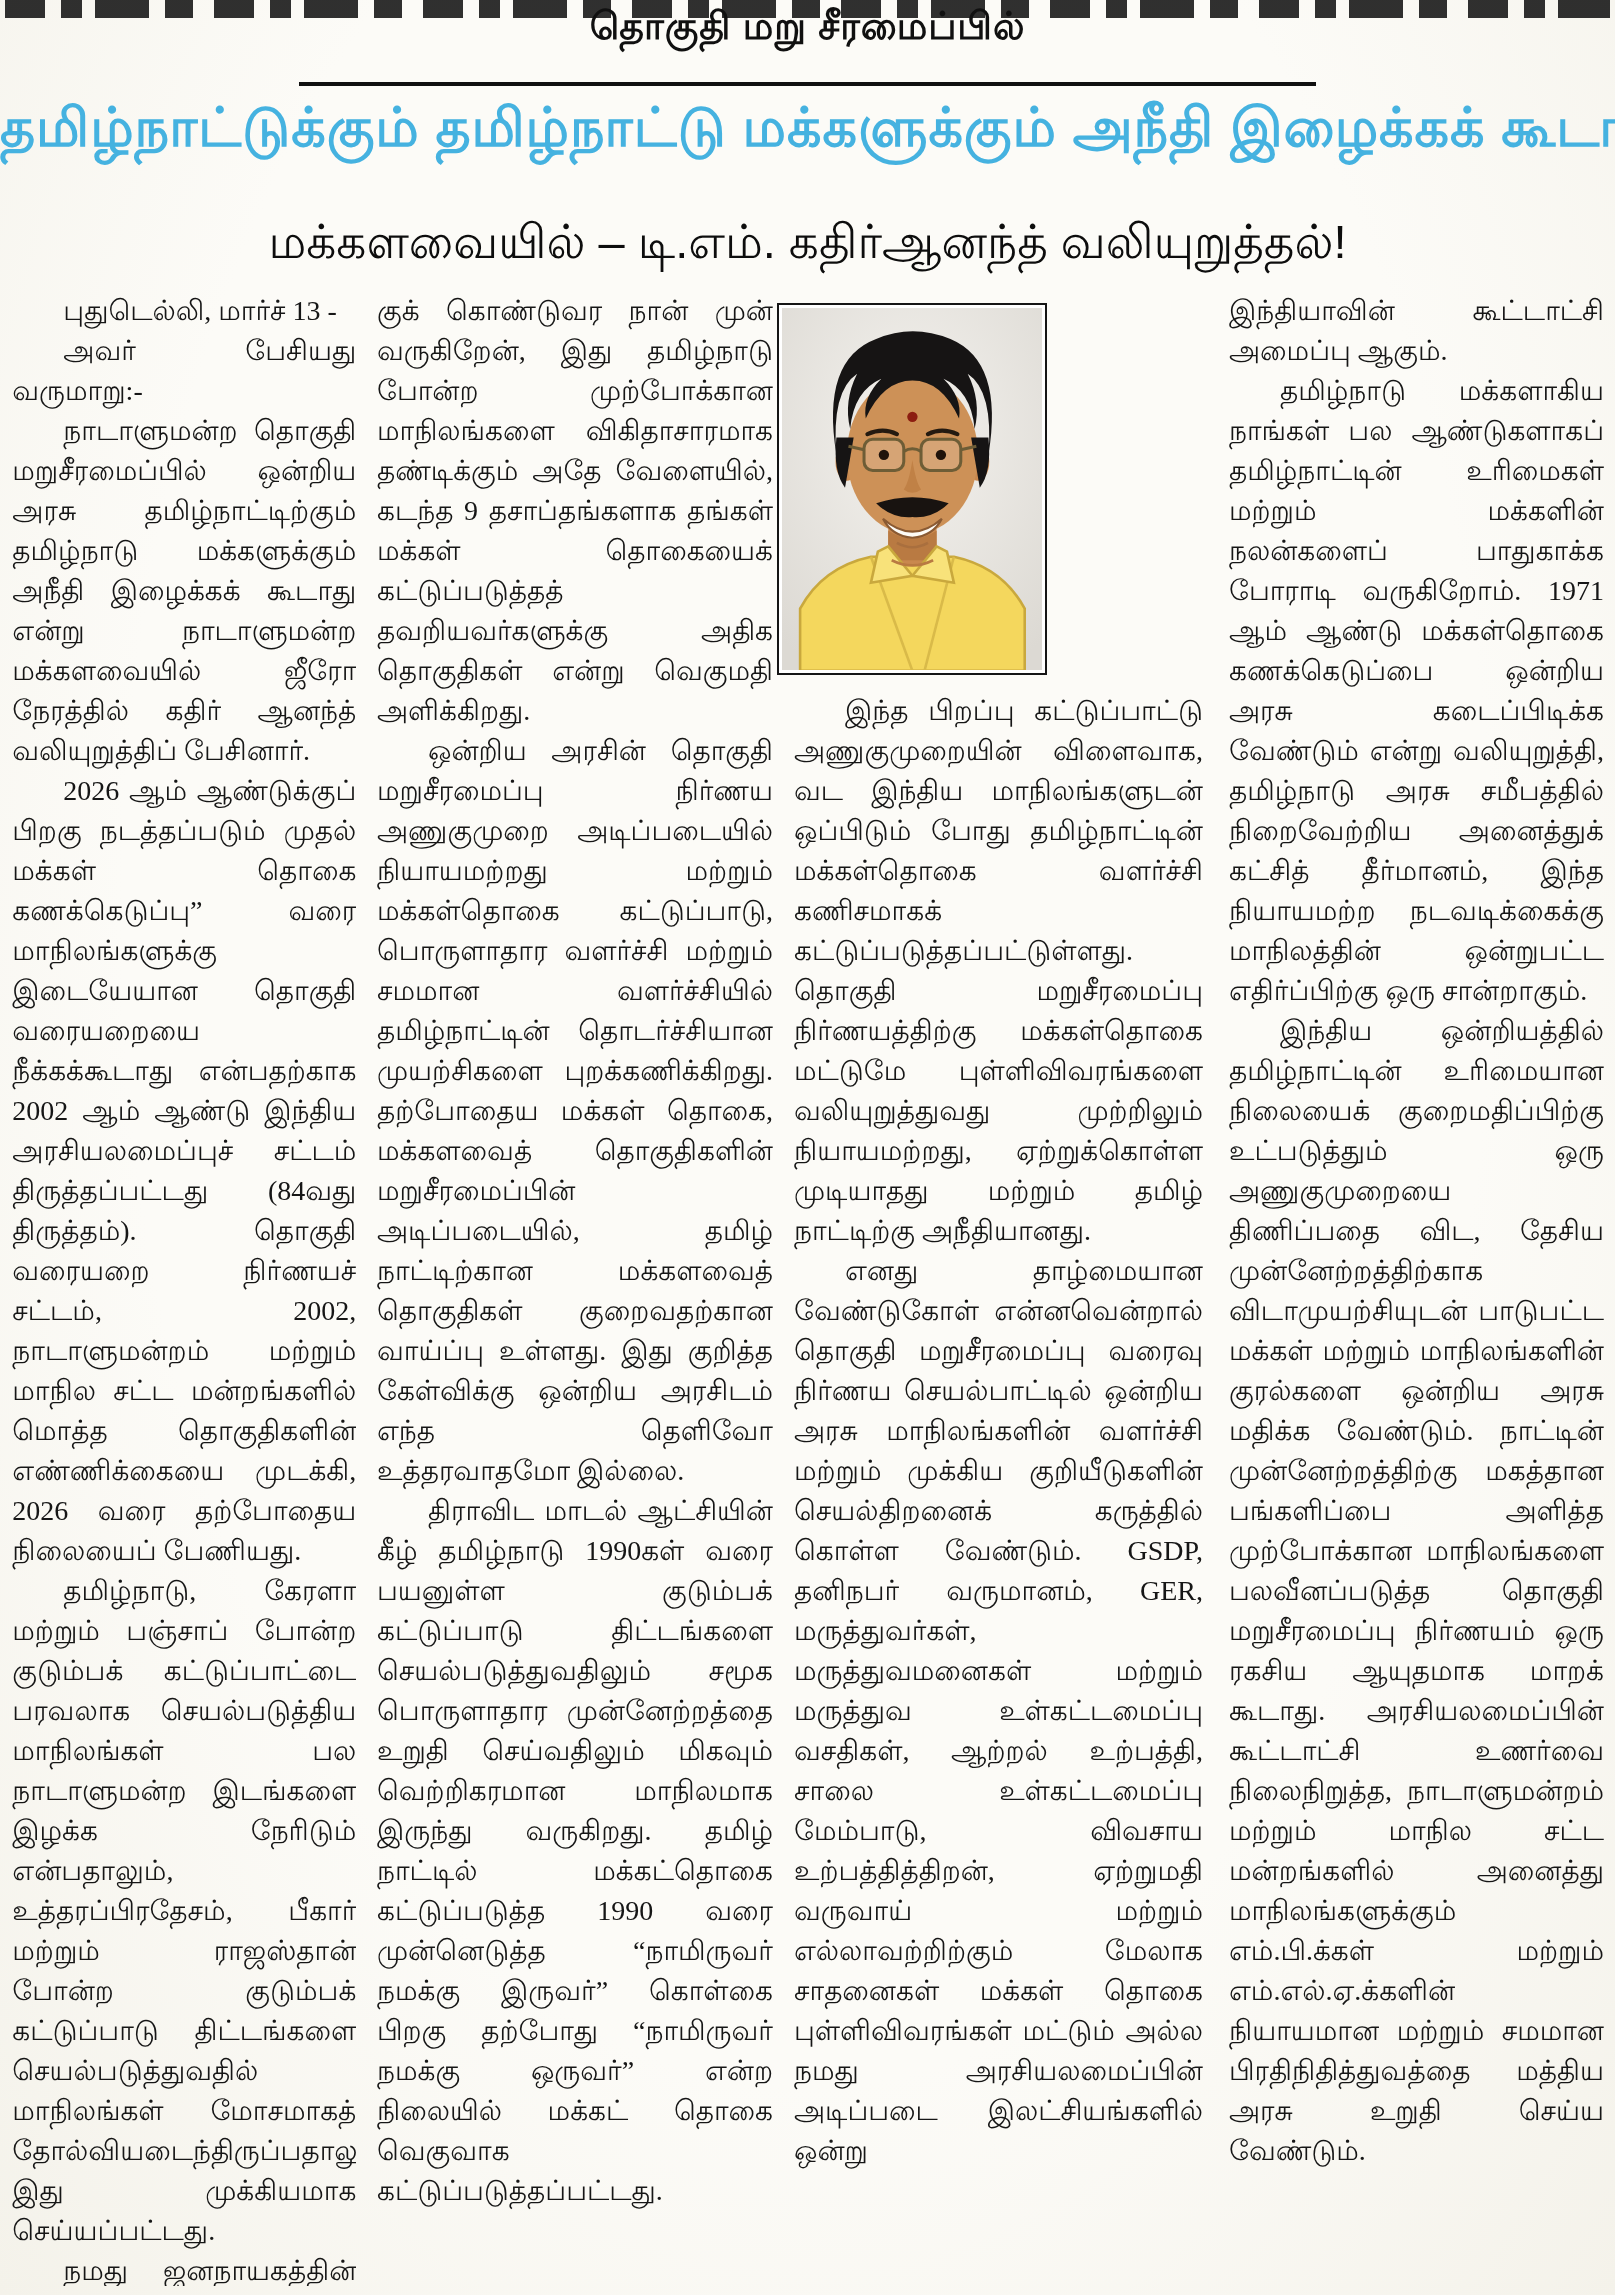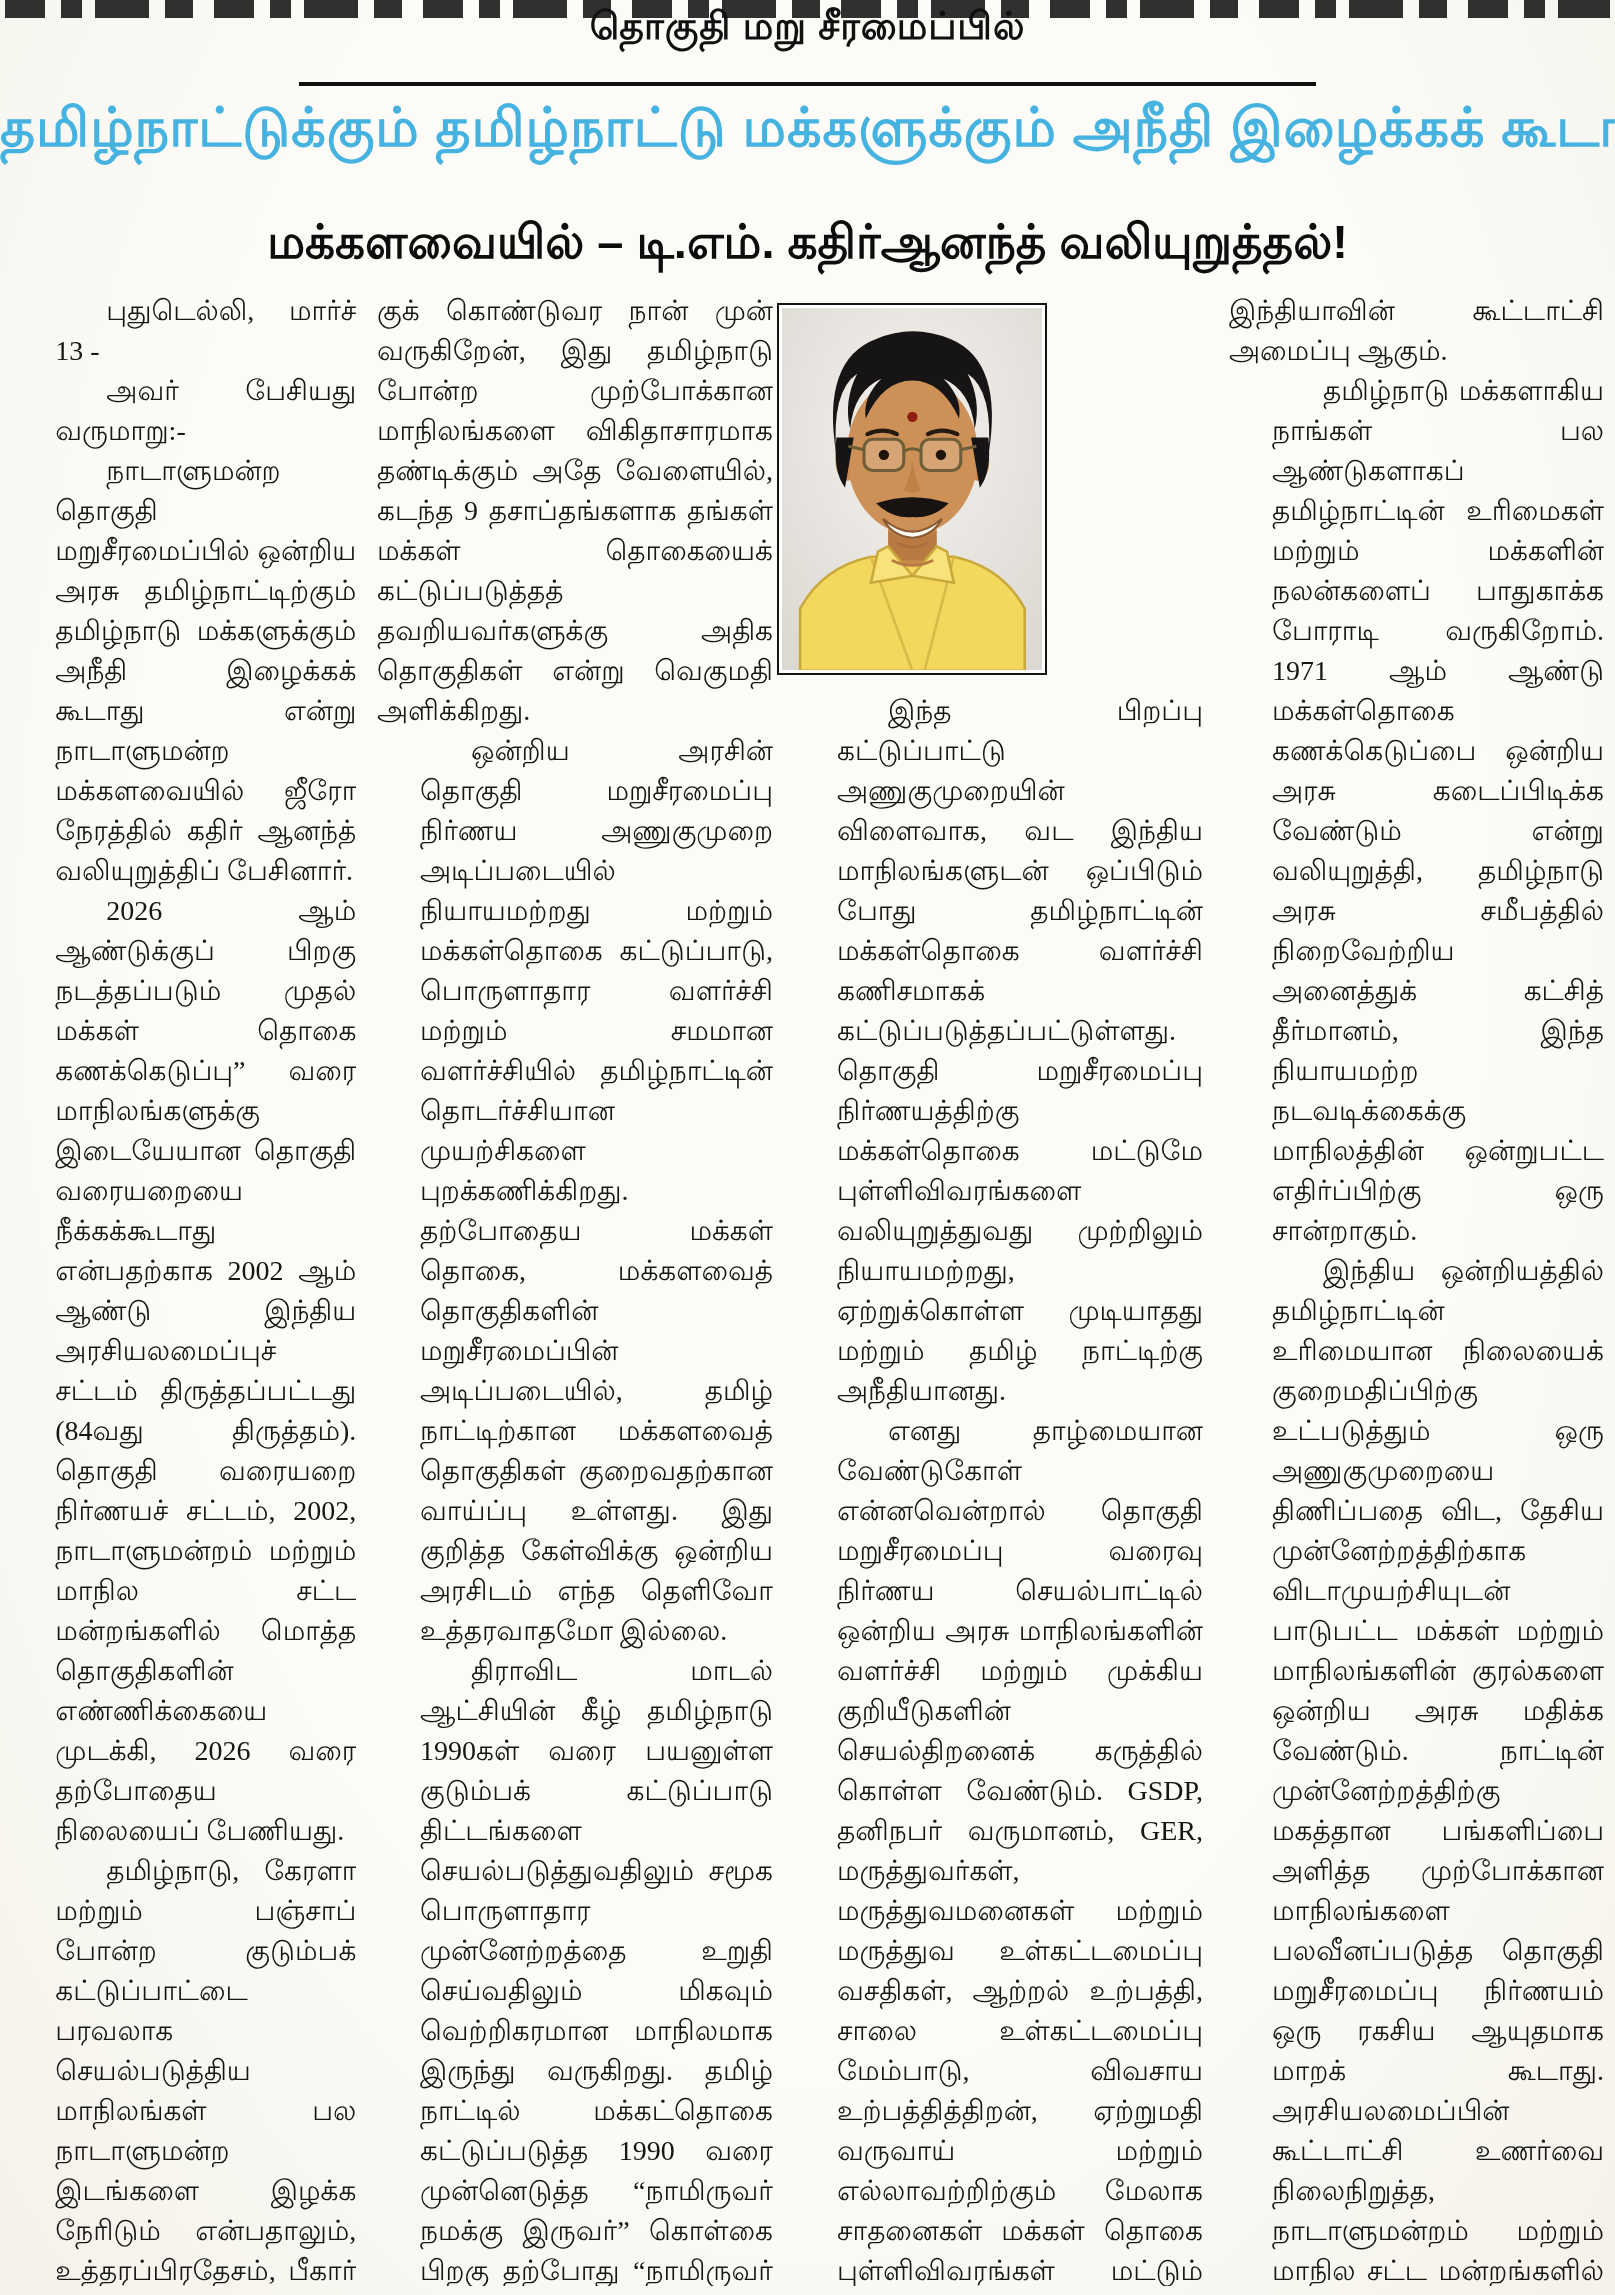--- a/index.html
+++ b/index.html
@@ -38,35 +38,35 @@
     position:absolute; top:96px; left:0; width:100%;
     text-align:center;
     font-family:"Liberation Sans","DejaVu Sans",sans-serif;
     font-size:54px; font-weight:800; letter-spacing:0.9px;
     white-space:nowrap;
   }
   .subheadline{
     position:absolute; top:214px; left:0; width:100%;
     text-align:center;
     font-family:"Liberation Sans","DejaVu Sans",sans-serif;
-    font-size:47px; font-weight:700;
+    font-size:47px; font-weight:400;
     color:#0d0d0d; white-space:nowrap;
   }
   .body-area{position:absolute; top:291px; left:0; right:0; bottom:0;}
   .col{
     position:absolute; top:0; bottom:8.8px;
     font-size:28px; line-height:40px;
     text-align:justify; overflow:hidden;
   }
   .col-1{left:12.3px;   width:344px;}
   .col-2{left:377px;  width:396px;}
   .col-3{left:794px;  width:409px; padding-top:400px;}
   .col-4{left:1229px; width:375px;}
   .col p{margin:0;}
-  .col p.indent{text-indent:51px;margin-left:43px;}
+  .col p.indent{text-indent:51px;}
   .photo-frame{
     position:absolute; left:777px; top:303px; width:270px; height:372px;
     background:#fff; border:2.6px solid #151515; box-sizing:border-box;
     padding:2.6px;
   }
   .photo-frame svg{display:block; width:100%; height:100%;}
 </style>
 </head>
 <body>
 

